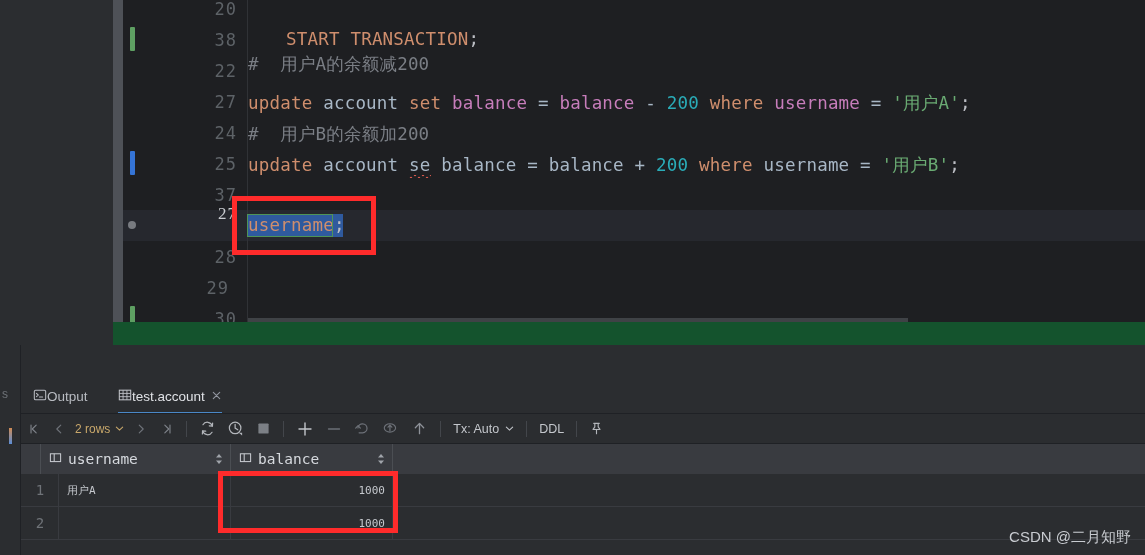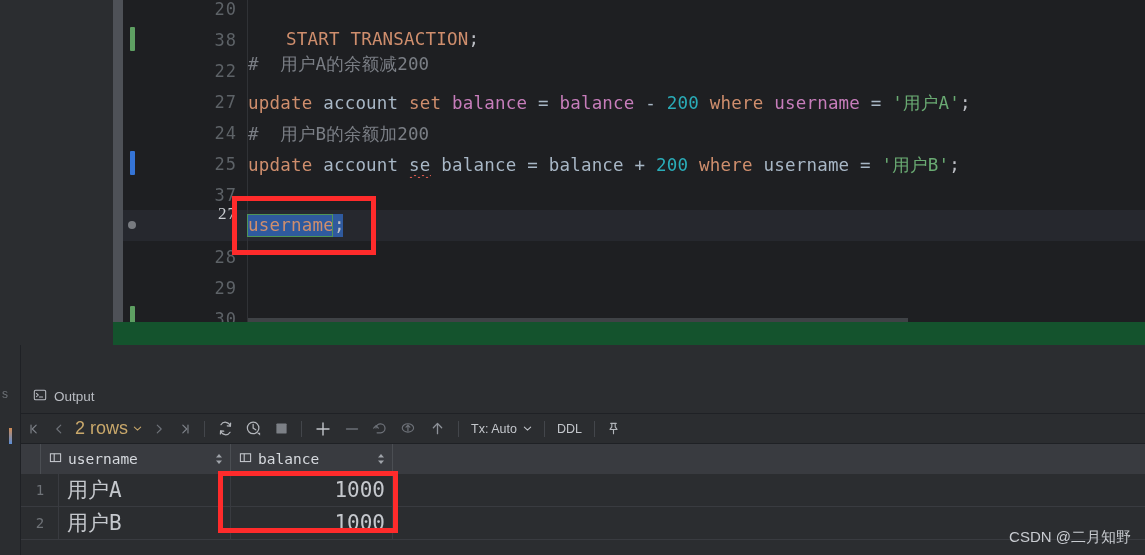--- a/index.html
+++ b/index.html
@@ -112,41 +112,41 @@
     background:linear-gradient(#d08b54, #5b8dd6);
   }
   .tw-vsep { position:absolute; left:20px; top:0; width:1px; bottom:0; background:#1f2125; }
 
   
   .tabs {
     position:absolute; left:21px; top:36px; right:0; height:30px;
   }
   .tab {
     position:absolute; top:0; height:30px; display:flex; align-items:center;
-    gap:7px; font-size:13.5px; color:#b9bcc2; cursor:default;
+    font-size:13.5px; color:#b9bcc2; cursor:default;
   }
   .tab.active { color:#dfe1e5; }
   .tab .tab-underline {
     position:absolute; left:0; right:0; bottom:-3px; height:2px; background:#4a88c7;
   }
   .tabs-bottom-line {
     position:absolute; left:21px; top:68px; right:0; height:1px; background:#1f2125;
   }
 
   
   .toolbar {
     position:absolute; left:21px; top:70px; right:0; height:27px;
     display:flex; align-items:center; font-size:12.5px;
   }
   .tb-item {
     display:flex; align-items:center; justify-content:center;
     height:27px; color:#b0b3b8;
   }
   .tb-sep { width:1px; height:16px; background:#43464b; margin:0 6px; }
-  .rows-label { color:#c9a86b; font-size:18px; }
+  .rows-label { color:#c9a86b; font-size:12px; }
   .tb-text { color:#c4c7cc; font-size:12.5px; }
   .toolbar-bottom-line {
     position:absolute; left:21px; top:98px; right:0; height:1px; background:#1f2125;
   }
 
   
   .grid { position:absolute; left:21px; top:99px; right:0; bottom:0; }
   .grid-header { position:absolute; left:0; top:0; right:0; height:30px; background:#393b40; }
   .gh-cell {
     position:absolute; top:0; height:30px; display:flex; align-items:center;
@@ -158,21 +158,21 @@
   .sort-ar { margin-left:auto; margin-right:7px; color:#9fa3a9; font-size:9px; line-height:8px; text-align:center; }
 
   .grid-row { position:absolute; left:0; right:0; height:32px; }
   .rownum {
     position:absolute; left:0; width:38px; height:32px;
     display:flex; align-items:center; justify-content:center;
     font-family:"DejaVu Sans Mono", monospace; font-size:14px; color:#6f7378;
   }
   .cell {
     position:absolute; height:32px; display:flex; align-items:center;
-    font-family:"DejaVu Sans Mono", monospace; font-size:21px; color:#c5c8cd;
+    font-family:"DejaVu Sans Mono", monospace; font-size:11px; color:#c5c8cd;
     padding:0 8px;
   }
   .cell.rt { justify-content:flex-end; }
   .grid-hline { position:absolute; left:0; right:0; height:1px; background:#393b40; }
   .grid-vline { position:absolute; top:0; width:1px; background:#393b40; }
 
   
   .redbox { position:absolute; border:5px solid #ff2b2b; pointer-events:none; }
 
   .watermark {
@@ -196,21 +196,21 @@
         <div class="ln" style="top: 61px; left: 78px;">22</div>
         <div class="ln" style="top: 92px; left: 78px;">27</div>
         <div class="ln" style="top: 123px; left: 78px;">24</div>
         <div class="ln" style="top: 154px; left: 78px;">25</div>
         <div class="vcs-mark vcs-blue" style="top: 151px; height: 24px;"></div>
         <div class="ln" style="top: 185px; left: 78px;">37</div>
         <div class="current-line-bg" style="top: 210px;"></div>
         <div class="ln current" style="top: 204px; left: 78px; font-family: Liberation Serif, serif;">27</div>
         <div class="gutter-dot" style="top: 221px;"></div>
         <div class="ln" style="top: 247px; left: 78px;">28</div>
-        <div class="ln" style="top: 278px; left: 78px;">29</div>
+        <div class="ln" style="top: 278px; left: 70px;">29</div>
         <div class="ln" style="top: 309px; left: 78px;">30</div>
         <div class="vcs-mark vcs-green" style="top: 306px; height: 24px;"></div>
       </div>
     <div class="gutter-sep"></div>
     <div class="code-area" id="code-area">
         <div class="code" style="top: 29px; margin-left: 38px;"><span class="kw">START TRANSACTION</span><span class="punct">;</span></div>
         <div class="code" style="top: 52px;"><span class="cmt">#  用户A的余额减200</span></div>
         <div class="code" style="top: 91px;"><span class="kw">update</span><span class="plain"> </span><span class="tbl">account</span><span class="plain"> </span><span class="kw">set</span><span class="plain"> </span><span class="col">balance</span><span class="op"> = </span><span class="col">balance</span><span class="op"> - </span><span class="num">200</span><span class="plain"> </span><span class="kw">where</span><span class="plain"> </span><span class="col">username</span><span class="op"> = </span><span class="str">'用户A'</span><span class="punct">;</span></div>
         <div class="code" style="top: 122px;"><span class="cmt">#  用户B的余额加200</span></div>
         <div class="code" style="top: 153px;"><span class="kw">update</span><span class="plain"> </span><span class="tbl">account</span><span class="plain"> </span><span class="plain typo">se</span><span class="plain"> </span><span class="tbl">balance</span><span class="op"> = </span><span class="tbl">balance</span><span class="op"> + </span><span class="num">200</span><span class="plain"> </span><span class="kw">where</span><span class="plain"> </span><span class="tbl">username</span><span class="op"> = </span><span class="str">'用户B'</span><span class="punct">;</span></div>
@@ -235,20 +235,35 @@
         <span>
           <svg width="14" height="14" viewBox="0 0 16 16">
             <rect x="1.5" y="2.5" width="13" height="11" rx="1.5" fill="none" stroke="#b9bcc2" stroke-width="1.2"></rect>
             <path d="M4 6.2 L6 8 L4 9.8" fill="none" stroke="#b9bcc2" stroke-width="1.2" stroke-linecap="round"></path>
             <path d="M7.4 10.2 H11" stroke="#b9bcc2" stroke-width="1.2" stroke-linecap="round"></path>
           </svg>
         </span>
         <span>Output</span>
       </div>
 
+      <div class="tab active" style="left:97px;">
+        <span>
+          <svg width="14" height="14" viewBox="0 0 16 16">
+            <rect x="1.5" y="2.5" width="13" height="11" fill="none" stroke="#c0c3c9" stroke-width="1.2"></rect>
+            <path d="M1.5 6.2 H14.5 M1.5 9.9 H14.5 M5.8 2.5 V13.5 M10.2 2.5 V13.5" stroke="#c0c3c9" stroke-width="1"></path>
+          </svg>
+        </span>
+        <span>test.account</span>
+        <span style="margin-left:6px;">
+          <svg width="11" height="11" viewBox="0 0 12 12">
+            <path d="M2.5 2.5 L9.5 9.5 M9.5 2.5 L2.5 9.5" stroke="#9296a0" stroke-width="1.2" stroke-linecap="round"></path>
+          </svg>
+        </span>
+        <div class="tab-underline"></div>
+      </div>
     </div>
     <div class="tabs-bottom-line"></div>
 
     <div class="toolbar">
       <div class="tb-item" style="width:26px;">
         <svg width="14" height="14" viewBox="0 0 16 16">
           <path d="M10.5 3.5 L6 8 L10.5 12.5" fill="none" stroke="#7f838a" stroke-width="1.3" stroke-linecap="round" stroke-linejoin="round"></path>
           <path d="M4.6 3.5 V12.5" stroke="#7f838a" stroke-width="1.3" stroke-linecap="round"></path>
         </svg>
       </div>
@@ -394,21 +409,20 @@
 
       <div class="grid-row" style="top:30px;">
         <div class="rownum">1</div>
         <div class="cell" style="left:38px; width:172px;">用户A</div>
         <div class="cell rt" style="left:210px; width:162px;">1000</div>
       </div>
       <div class="grid-hline" style="top:62px;"></div>
 
       <div class="grid-row" style="top:63px;">
         <div class="rownum">2</div>
-        <div class="cell" style="left:38px; width:172px;">用户B</div>
         <div class="cell rt" style="left:210px; width:162px;">1000</div>
       </div>
       <div class="grid-hline" style="top:95px;"></div>
 
       <div class="grid-vline" style="left:37px; top:30px; height:66px;"></div>
       <div class="grid-vline" style="left:209px; top:30px; height:66px;"></div>
       <div class="grid-vline" style="left:371px; top:30px; height:66px;"></div>
     </div>
   </div>
 

